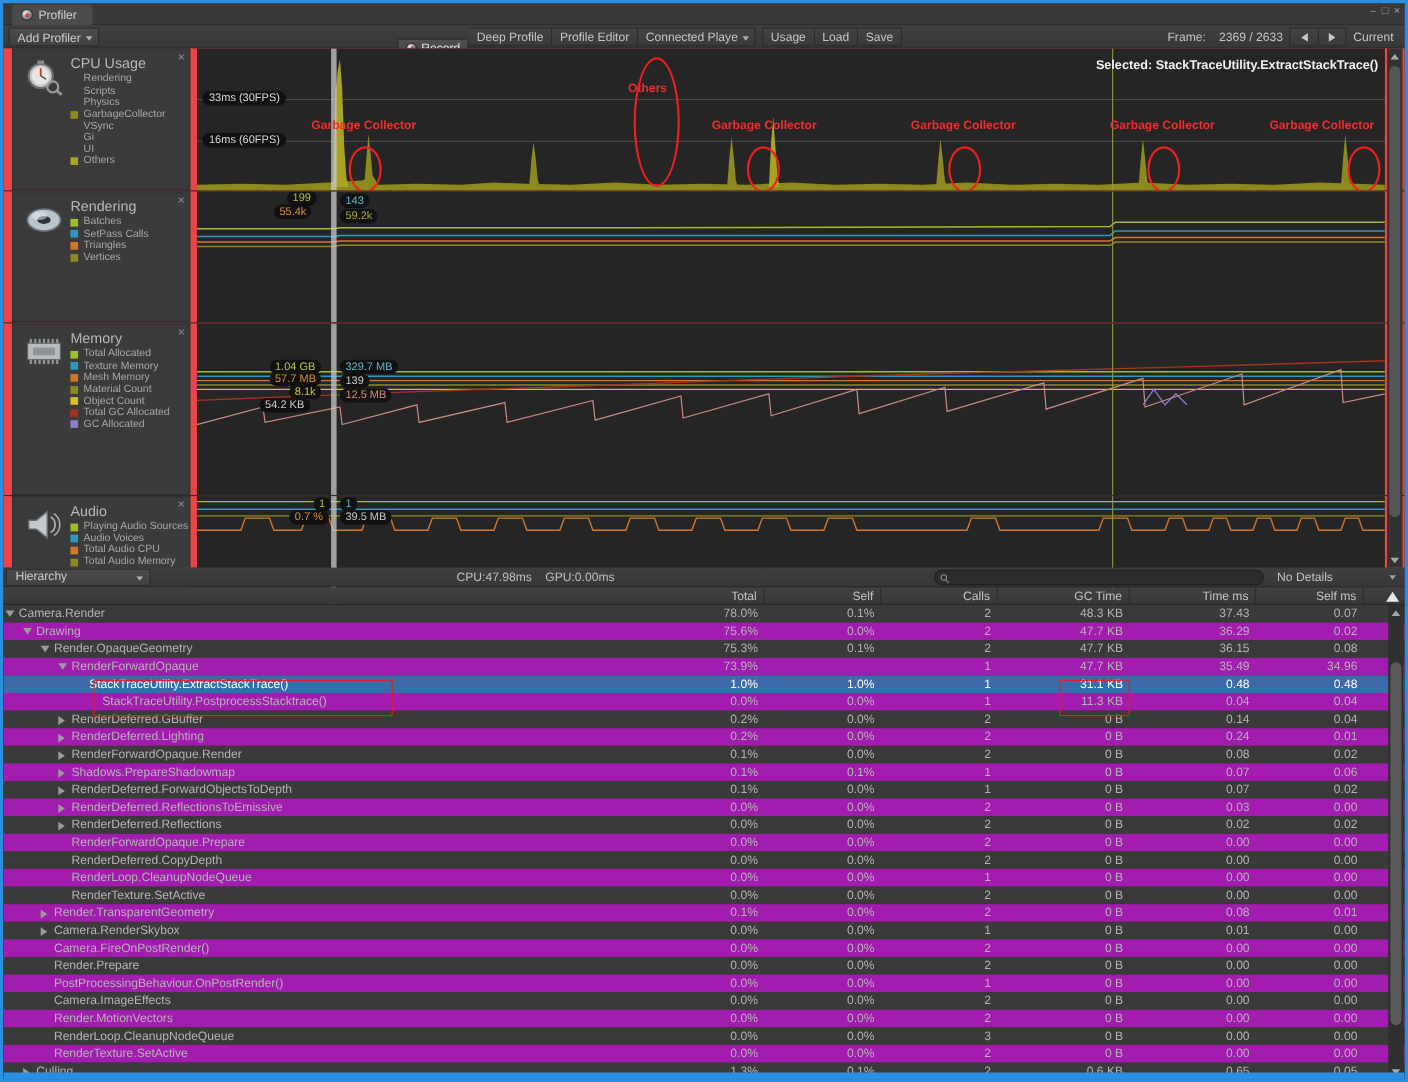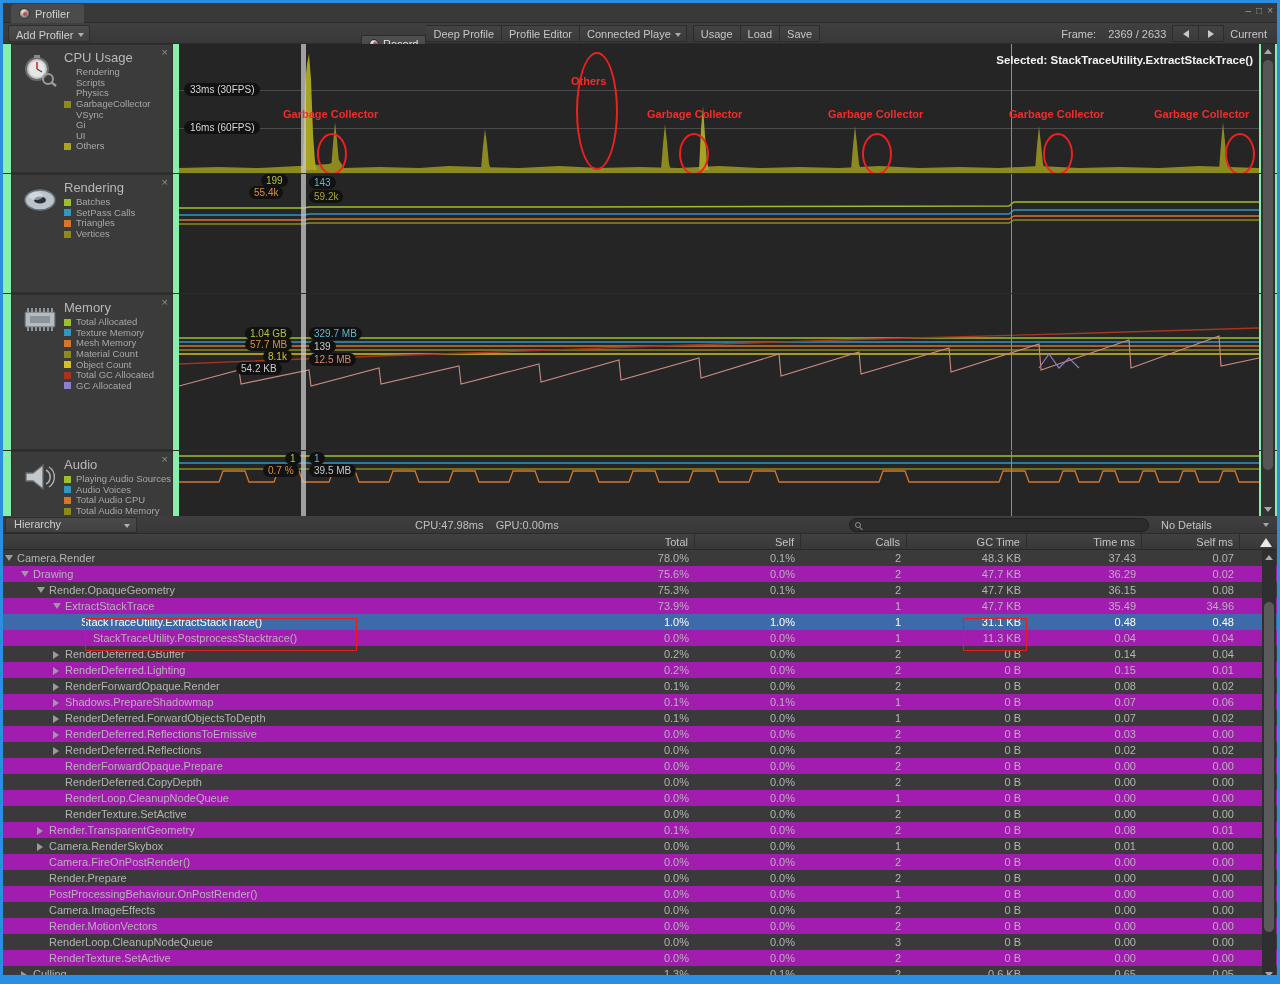--- a/index.html
+++ b/index.html
@@ -100,21 +100,21 @@
     height: 17px; width: 26px; display: flex; align-items: center; justify-content: center;
     background: linear-gradient(#434343, #3a3a3a); border: 1px solid #2c2c2c;
   }
   .arrowbtn.l { border-right: none; }
   .tri-l { border-top: 4px solid transparent; border-bottom: 4px solid transparent; border-right: 6px solid #c8c8c8; }
   .tri-r { border-top: 4px solid transparent; border-bottom: 4px solid transparent; border-left: 6px solid #c8c8c8; }
 
   
   .graphs {
     position: absolute; left: 0; top: 41px; width: 1274px; height: 472px;
-    background: #86efac;
+    background: #ef4444;
   }
   .pane { position: absolute; left: 0; width: 1274px; border-bottom: 1px solid #2c2c2c; }
   .pane-side {
     position: absolute; left: 8px; top: 0; width: 162px; height: 100%;
     background: #3b3b3b; border: 1px solid #303030;
   }
   .pane-icon {
     position: absolute; left: 8px; top: 8px; width: 40px; height: 34px;
   }
   .pane-title {
@@ -640,21 +640,21 @@
           <span class="cellname" style="left: 46px;">Render.OpaqueGeometry</span>
           <span class="num" style="left: 586px; width: 100px;">75.3%</span>
           <span class="num" style="left: 692px; width: 100px;">0.1%</span>
           <span class="num" style="left: 798px; width: 100px;">2</span>
           <span class="num" style="left: 904px; width: 114px;">47.7 KB</span>
           <span class="num" style="left: 1024px; width: 109px;">36.15</span>
           <span class="num" style="left: 1139px; width: 92px;">0.08</span>
         </div>
         <div class="row even">
           <span class="arrowtri arrow-down" style="left: 50px;"></span>
-          <span class="cellname" style="left: 62px;">ExtractStackTrace</span>
+          <span class="cellname" style="left: 62px;">RenderForwardOpaque</span>
           <span class="num" style="left: 586px; width: 100px;">73.9%</span>
           <span class="num" style="left: 680px; width: 100px; margin-top: 36px;">72.8%</span>
           <span class="num" style="left: 798px; width: 100px;">1</span>
           <span class="num" style="left: 904px; width: 114px;">47.7 KB</span>
           <span class="num" style="left: 1024px; width: 109px;">35.49</span>
           <span class="num" style="left: 1139px; width: 92px;">34.96</span>
         </div>
         <div class="row sel">
           <span class="cellname" style="left: 78px;">StackTraceUtility.ExtractStackTrace()</span>
           <span class="num" style="left: 586px; width: 100px;">1.0%</span>
@@ -683,21 +683,21 @@
           <span class="num" style="left: 1024px; width: 109px;">0.14</span>
           <span class="num" style="left: 1139px; width: 92px;">0.04</span>
         </div>
         <div class="row even">
           <span class="arrowtri arrow-right" style="left: 50px;"></span>
           <span class="cellname" style="left: 62px;">RenderDeferred.Lighting</span>
           <span class="num" style="left: 586px; width: 100px;">0.2%</span>
           <span class="num" style="left: 692px; width: 100px;">0.0%</span>
           <span class="num" style="left: 798px; width: 100px;">2</span>
           <span class="num" style="left: 904px; width: 114px;">0 B</span>
-          <span class="num" style="left: 1024px; width: 109px;">0.15</span>
+          <span class="num" style="left: 1024px; width: 109px;">0.24</span>
           <span class="num" style="left: 1139px; width: 92px;">0.01</span>
         </div>
         <div class="row odd">
           <span class="arrowtri arrow-right" style="left: 50px;"></span>
           <span class="cellname" style="left: 62px;">RenderForwardOpaque.Render</span>
           <span class="num" style="left: 586px; width: 100px;">0.1%</span>
           <span class="num" style="left: 692px; width: 100px;">0.0%</span>
           <span class="num" style="left: 798px; width: 100px;">2</span>
           <span class="num" style="left: 904px; width: 114px;">0 B</span>
           <span class="num" style="left: 1024px; width: 109px;">0.08</span>

